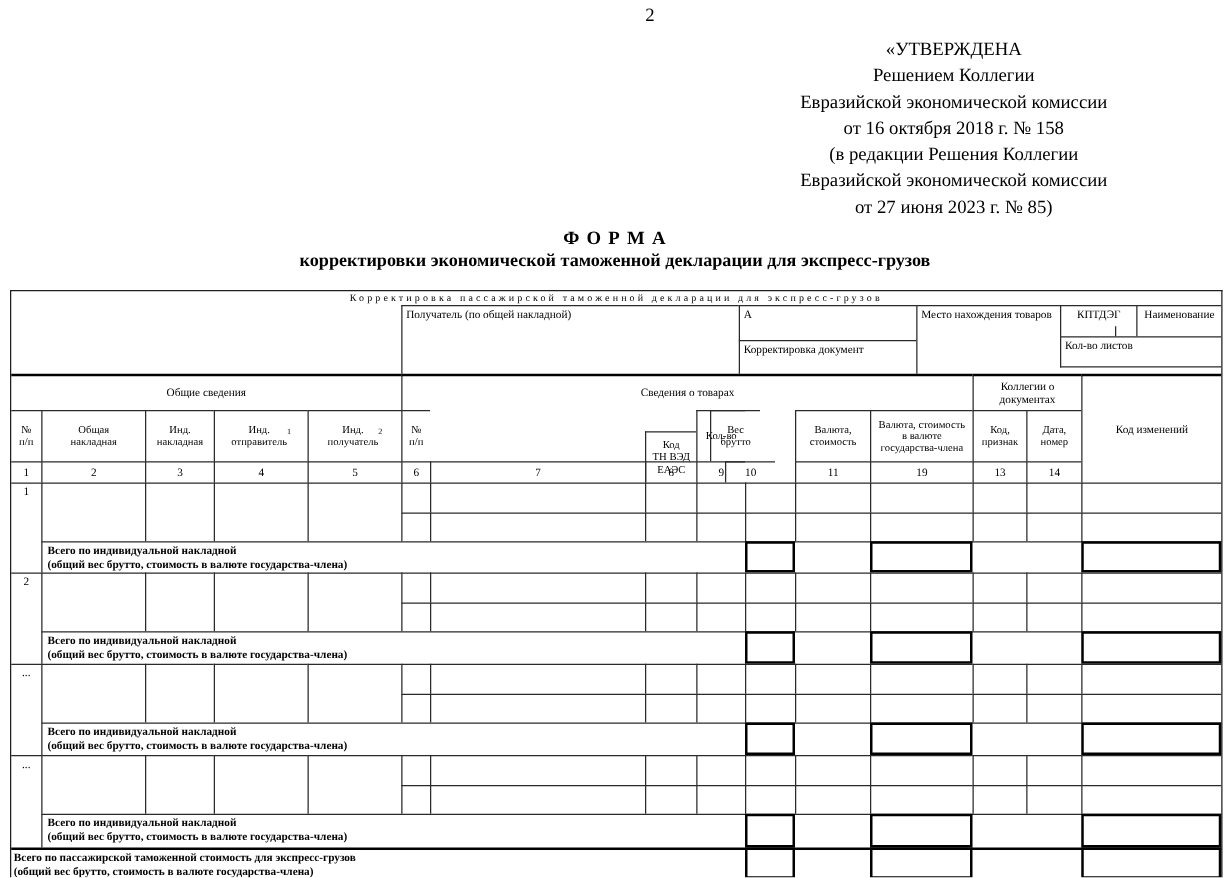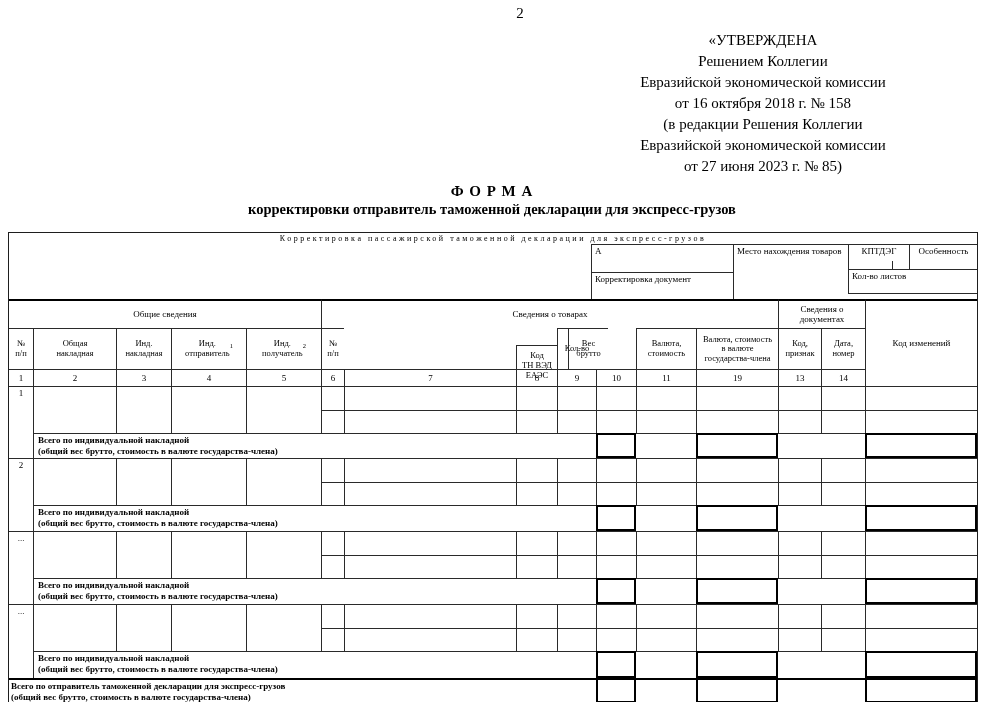--- a/index.html
+++ b/index.html
@@ -41,36 +41,37 @@
     <div>«УТВЕРЖДЕНА</div>
     <div>Решением Коллегии</div>
     <div>Евразийской экономической комиссии</div>
     <div>от 16 октября 2018 г. № 158</div>
     <div>(в редакции Решения Коллегии</div>
     <div>Евразийской экономической комиссии</div>
     <div>от 27 июня 2023 г. № 85)</div>
   </div>
 
   <div class="h1">Ф О Р М А</div>
-  <div class="h2">корректировки отправитель таможенной декларации для экспресс-грузов</div>
+  <div class="h2">корректировки экономической таможенной декларации для экспресс-грузов</div>
 
   <div class="tbl">
 
     <div class="banner">Корректировка пассажирской таможенной декларации для экспресс-грузов</div>
 
+    <div class="c tl" style="left:312px;top:11px;width:270px;height:55px"><span>Получатель (по общей накладной)</span></div>
     <div class="c tl" style="left:582px;top:11px;width:142px;height:28px"><span>А</span></div>
     <div class="c tl" style="left:582px;top:39px;width:142px;height:27px"><span>Корректировка документ</span></div>
     <div class="c tl" style="left:724px;top:11px;width:115px;height:55px"><span>Место нахождения товаров</span></div>
     <div class="c tl" style="left:839px;top:11px;width:61px;height:25px;text-align:center"><span>КПТДЭГ</span><span class="tick"></span></div>
-    <div class="c tl" style="left:900px;top:11px;width:68px;height:25px;text-align:center"><span>Особенность</span></div>
+    <div class="c tl" style="left:900px;top:11px;width:68px;height:25px;text-align:center"><span>Наименование</span></div>
     <div class="c tl bb" style="left:839px;top:36px;width:129px;height:25px"><span>Кол-во листов</span></div>
 
     <div class="c nl tt ctr" style="left:0;top:66px;width:312px;height:29px"><span>Общие сведения</span></div>
     <div class="c tt ctr" style="left:312px;top:66px;width:457px;height:29px"><span>Сведения о товарах</span></div>
-    <div class="c tt ctr" style="left:769px;top:66px;width:87px;height:29px;line-height:1.1"><span>Сведения о
+    <div class="c tt ctr" style="left:769px;top:66px;width:87px;height:29px;line-height:1.1"><span>Коллегии о
 документах</span></div>
     <div class="c tt ctr" style="left:856px;top:66px;width:112px;height:87px"><span>Код изменений</span></div>
 
     <div class="c nl ctr hdr" style="left:0;top:95px;width:24px;height:41px"><span>№
 п/п</span></div>
     <div class="c ctr hdr" style="left:24px;top:95px;width:83px;height:41px"><span>Общая
 накладная</span></div>
     <div class="c ctr hdr" style="left:107px;top:95px;width:55px;height:41px"><span>Инд.
 накладная</span></div>
     <div class="c ctr hdr" style="left:162px;top:95px;width:75px;height:41px"><span>Инд.
@@ -97,21 +98,21 @@
 
     <div class="c nl ctr" style="left:0;top:136px;width:24px;height:17px"><span>1</span></div>
     <div class="c ctr" style="left:24px;top:136px;width:83px;height:17px"><span>2</span></div>
     <div class="c ctr" style="left:107px;top:136px;width:55px;height:17px"><span>3</span></div>
     <div class="c ctr" style="left:162px;top:136px;width:75px;height:17px"><span>4</span></div>
     <div class="c ctr" style="left:237px;top:136px;width:75px;height:17px"><span>5</span></div>
     <div class="c ctr" style="left:312px;top:136px;width:23px;height:17px"><span>6</span></div>
     <div class="c ctr" style="left:335px;top:136px;width:172px;height:17px"><span>7</span></div>
     <div class="c ctr" style="left:507px;top:136px;width:41px;height:17px"><span>8</span></div>
     <div class="c ctr" style="left:548px;top:136px;width:39px;height:17px"><span>9</span></div>
-    <div class="c ctr" style="left:587px;top:136px;width:40px;height:17px"><span>10</span></div>
+    <div class="c ctr" style="left:571px;top:136px;width:40px;height:17px"><span>10</span></div>
     <div class="c ctr" style="left:627px;top:136px;width:60px;height:17px"><span>11</span></div>
     <div class="c ctr" style="left:687px;top:136px;width:82px;height:17px"><span>19</span></div>
     <div class="c ctr" style="left:769px;top:136px;width:43px;height:17px"><span>13</span></div>
     <div class="c ctr" style="left:812px;top:136px;width:44px;height:17px"><span>14</span></div>
 
     <div class="c nl lbl" style="left:0;top:153px;width:24px;height:72px"><span>1</span></div>
     <div class="c" style="left:24px;top:153px;width:83px;height:47px"></div>
     <div class="c" style="left:107px;top:153px;width:55px;height:47px"></div>
     <div class="c" style="left:162px;top:153px;width:75px;height:47px"></div>
     <div class="c" style="left:237px;top:153px;width:75px;height:47px"></div>
@@ -227,20 +228,20 @@
     <div class="c" style="left:687px;top:395px;width:82px;height:23px"></div>
     <div class="c" style="left:769px;top:395px;width:43px;height:23px"></div>
     <div class="c" style="left:812px;top:395px;width:44px;height:23px"></div>
     <div class="c" style="left:856px;top:395px;width:112px;height:23px"></div>
     <div class="c total" style="left:24px;top:418px;width:944px;height:27px"><span>Всего по индивидуальной накладной
 (общий вес брутто, стоимость в валюте государства-члена)</span></div>
     <div class="bb2" style="left:587px;top:418px;width:40px;height:27px"></div>
     <div class="bb2" style="left:687px;top:418px;width:82px;height:27px"></div>
     <div class="bb2" style="left:856px;top:418px;width:112px;height:27px"></div>
 
-    <div class="c nl total" style="left:0;top:445px;width:968px;height:25px;border-top:2px solid #000;padding-left:2px"><span>Всего по отправитель таможенной декларации для экспресс-грузов
+    <div class="c nl total" style="left:0;top:445px;width:968px;height:25px;border-top:2px solid #000;padding-left:2px"><span>Всего по пассажирской таможенной стоимость для экспресс-грузов
 (общий вес брутто, стоимость в валюте государства-члена)</span></div>
     <div class="bb2" style="left:587px;top:445px;width:40px;height:25px"></div>
     <div class="bb2" style="left:687px;top:445px;width:82px;height:25px"></div>
     <div class="bb2" style="left:856px;top:445px;width:112px;height:25px"></div>
 
   </div>
 </div>
 
 </body></html>

